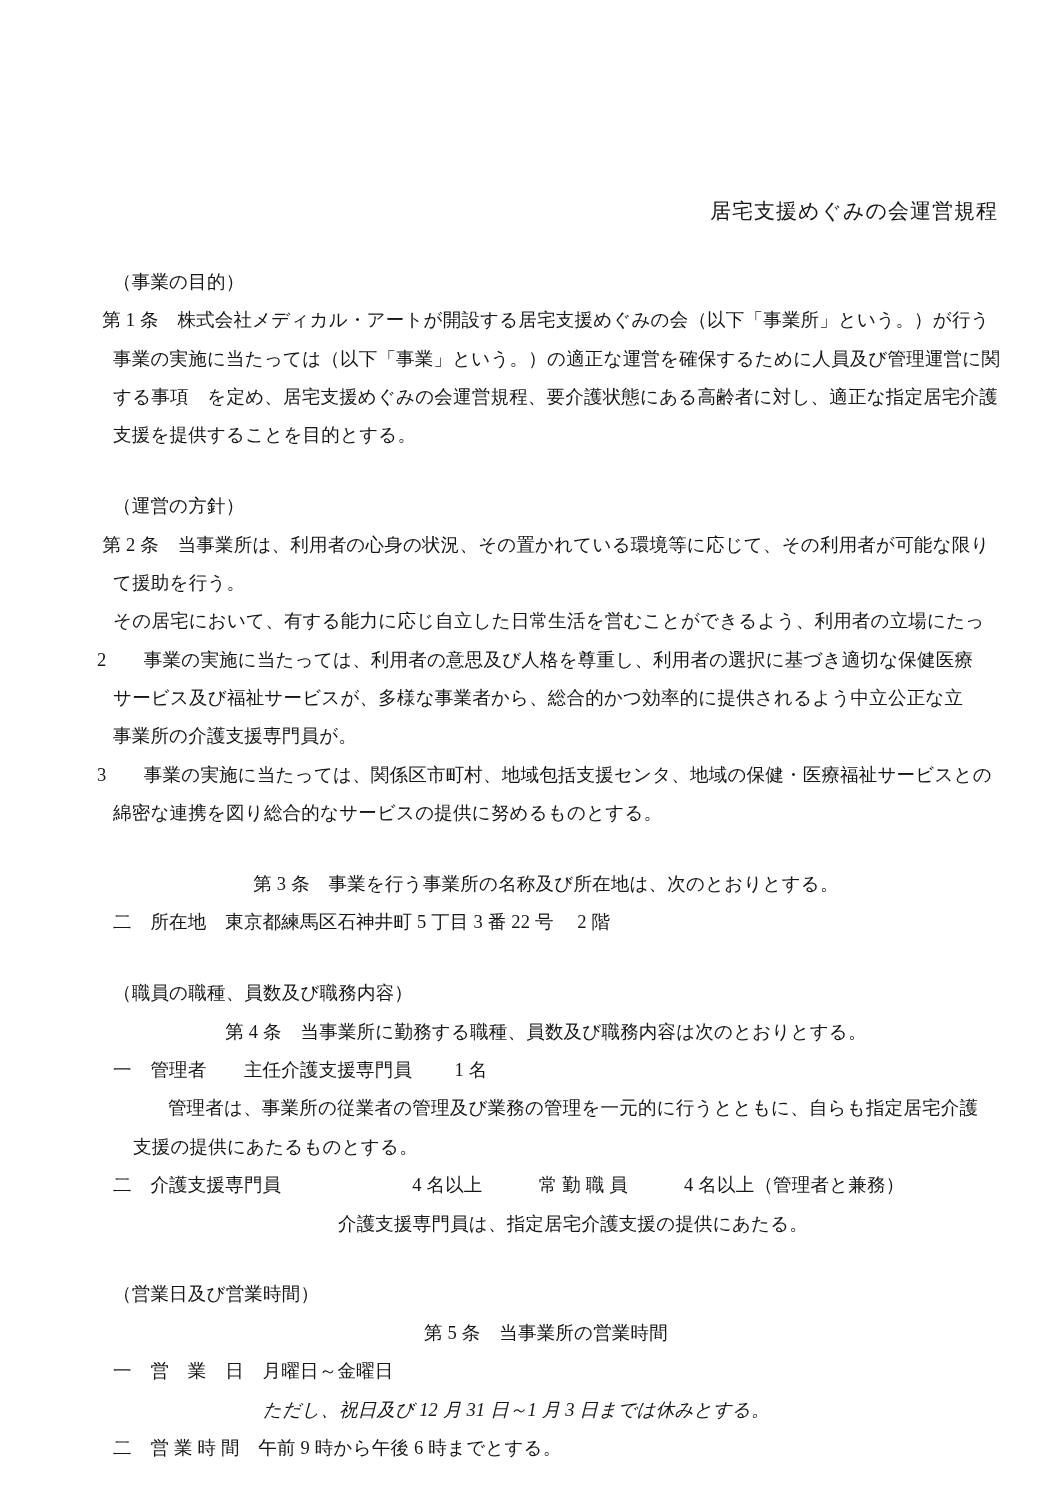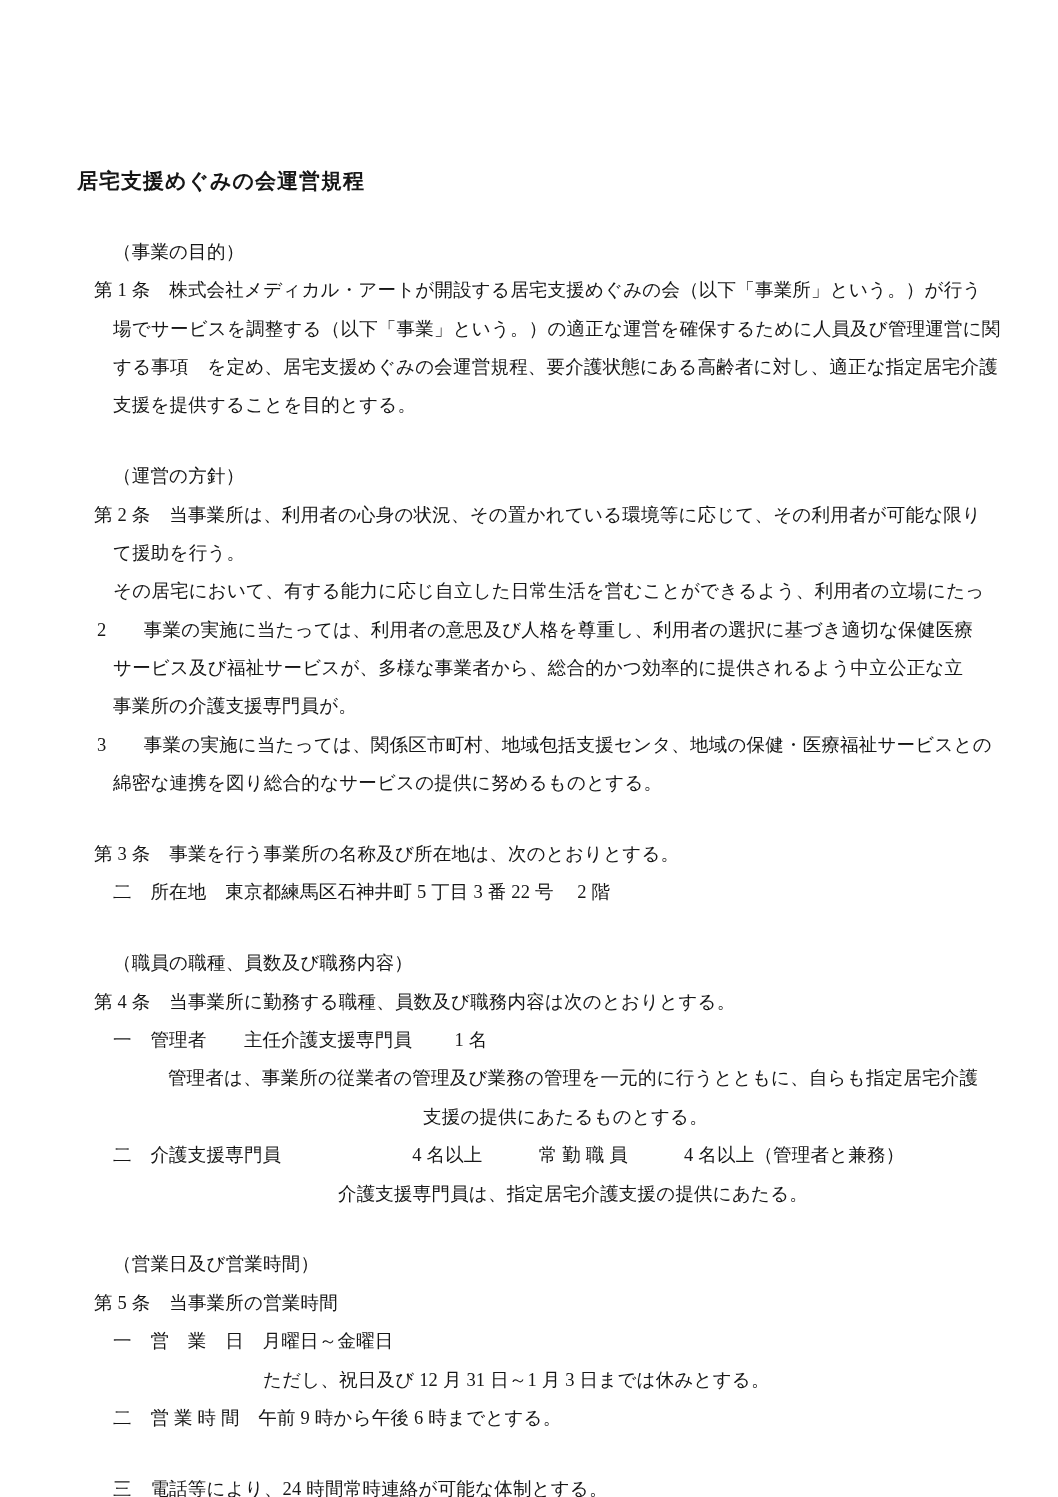--- a/index.html
+++ b/index.html
@@ -20,47 +20,48 @@
     height: 32.4px;
     line-height: 32.4px;
     white-space: pre;
     letter-spacing: 0.2px;
     margin-top: 6px;
   }
   .blank { height: 32.4px; }
   .doc-title {
     height: 32.4px;
     line-height: 32.4px;
-    text-align: left;
+    text-align: right;
     font-family: "Liberation Sans", "DejaVu Sans", sans-serif;
-    font-weight: bold;
+    font-weight: normal;
     font-size: 21px;
     letter-spacing: 1px;
     
     margin-left: -17px;
+    margin-top: 30px;
   }
   
-  .i0     { padding-left: 0; }      
+  .i0     { padding-left: 0; text-align: center; }      
   .i1     { padding-left: 19px; }   
   .inum   { padding-left: 3px; }    
   .icont  { padding-left: 54px; text-align: center; }   
-  .icontb { padding-left: 39px; text-align: center; }   
-  .itada  { padding-left: 169px; }  
+  .icontb { padding-left: 39px; }   
+  .itada  { padding-left: 169px; font-style: italic; }  
 </style>
 </head>
 <body>
 
 <div class="page">
 
   <div class="doc-title">居宅支援めぐみの会運営規程</div>
   <div class="blank"></div>
 
   <div class="line i1">（事業の目的）</div>
   <div class="line i0">第 1 条　株式会社メディカル・アートが開設する居宅支援めぐみの会（以下「事業所」という。）が行う</div>
-  <div class="line i1">場でサービスを調整する（以下「事業」という。）の適正な運営を確保するために人員及び管理運営に関</div>
+  <div class="line i1">事業の実施に当たっては（以下「事業」という。）の適正な運営を確保するために人員及び管理運営に関</div>
   <div class="line i1">する事項　を定め、居宅支援めぐみの会運営規程、要介護状態にある高齢者に対し、適正な指定居宅介護</div>
   <div class="line i1">支援を提供することを目的とする。</div>
   <div class="blank"></div>
 
   <div class="line i1">（運営の方針）</div>
   <div class="line i0">第 2 条　当事業所は、利用者の心身の状況、その置かれている環境等に応じて、その利用者が可能な限り</div>
   <div class="line i1">て援助を行う。</div>
   <div class="line i1">その居宅において、有する能力に応じ自立した日常生活を営むことができるよう、利用者の立場にたっ</div>
   <div class="line inum">2　　事業の実施に当たっては、利用者の意思及び人格を尊重し、利用者の選択に基づき適切な保健医療</div>
   <div class="line i1">サービス及び福祉サービスが、多様な事業者から、総合的かつ効率的に提供されるよう中立公正な立</div>

